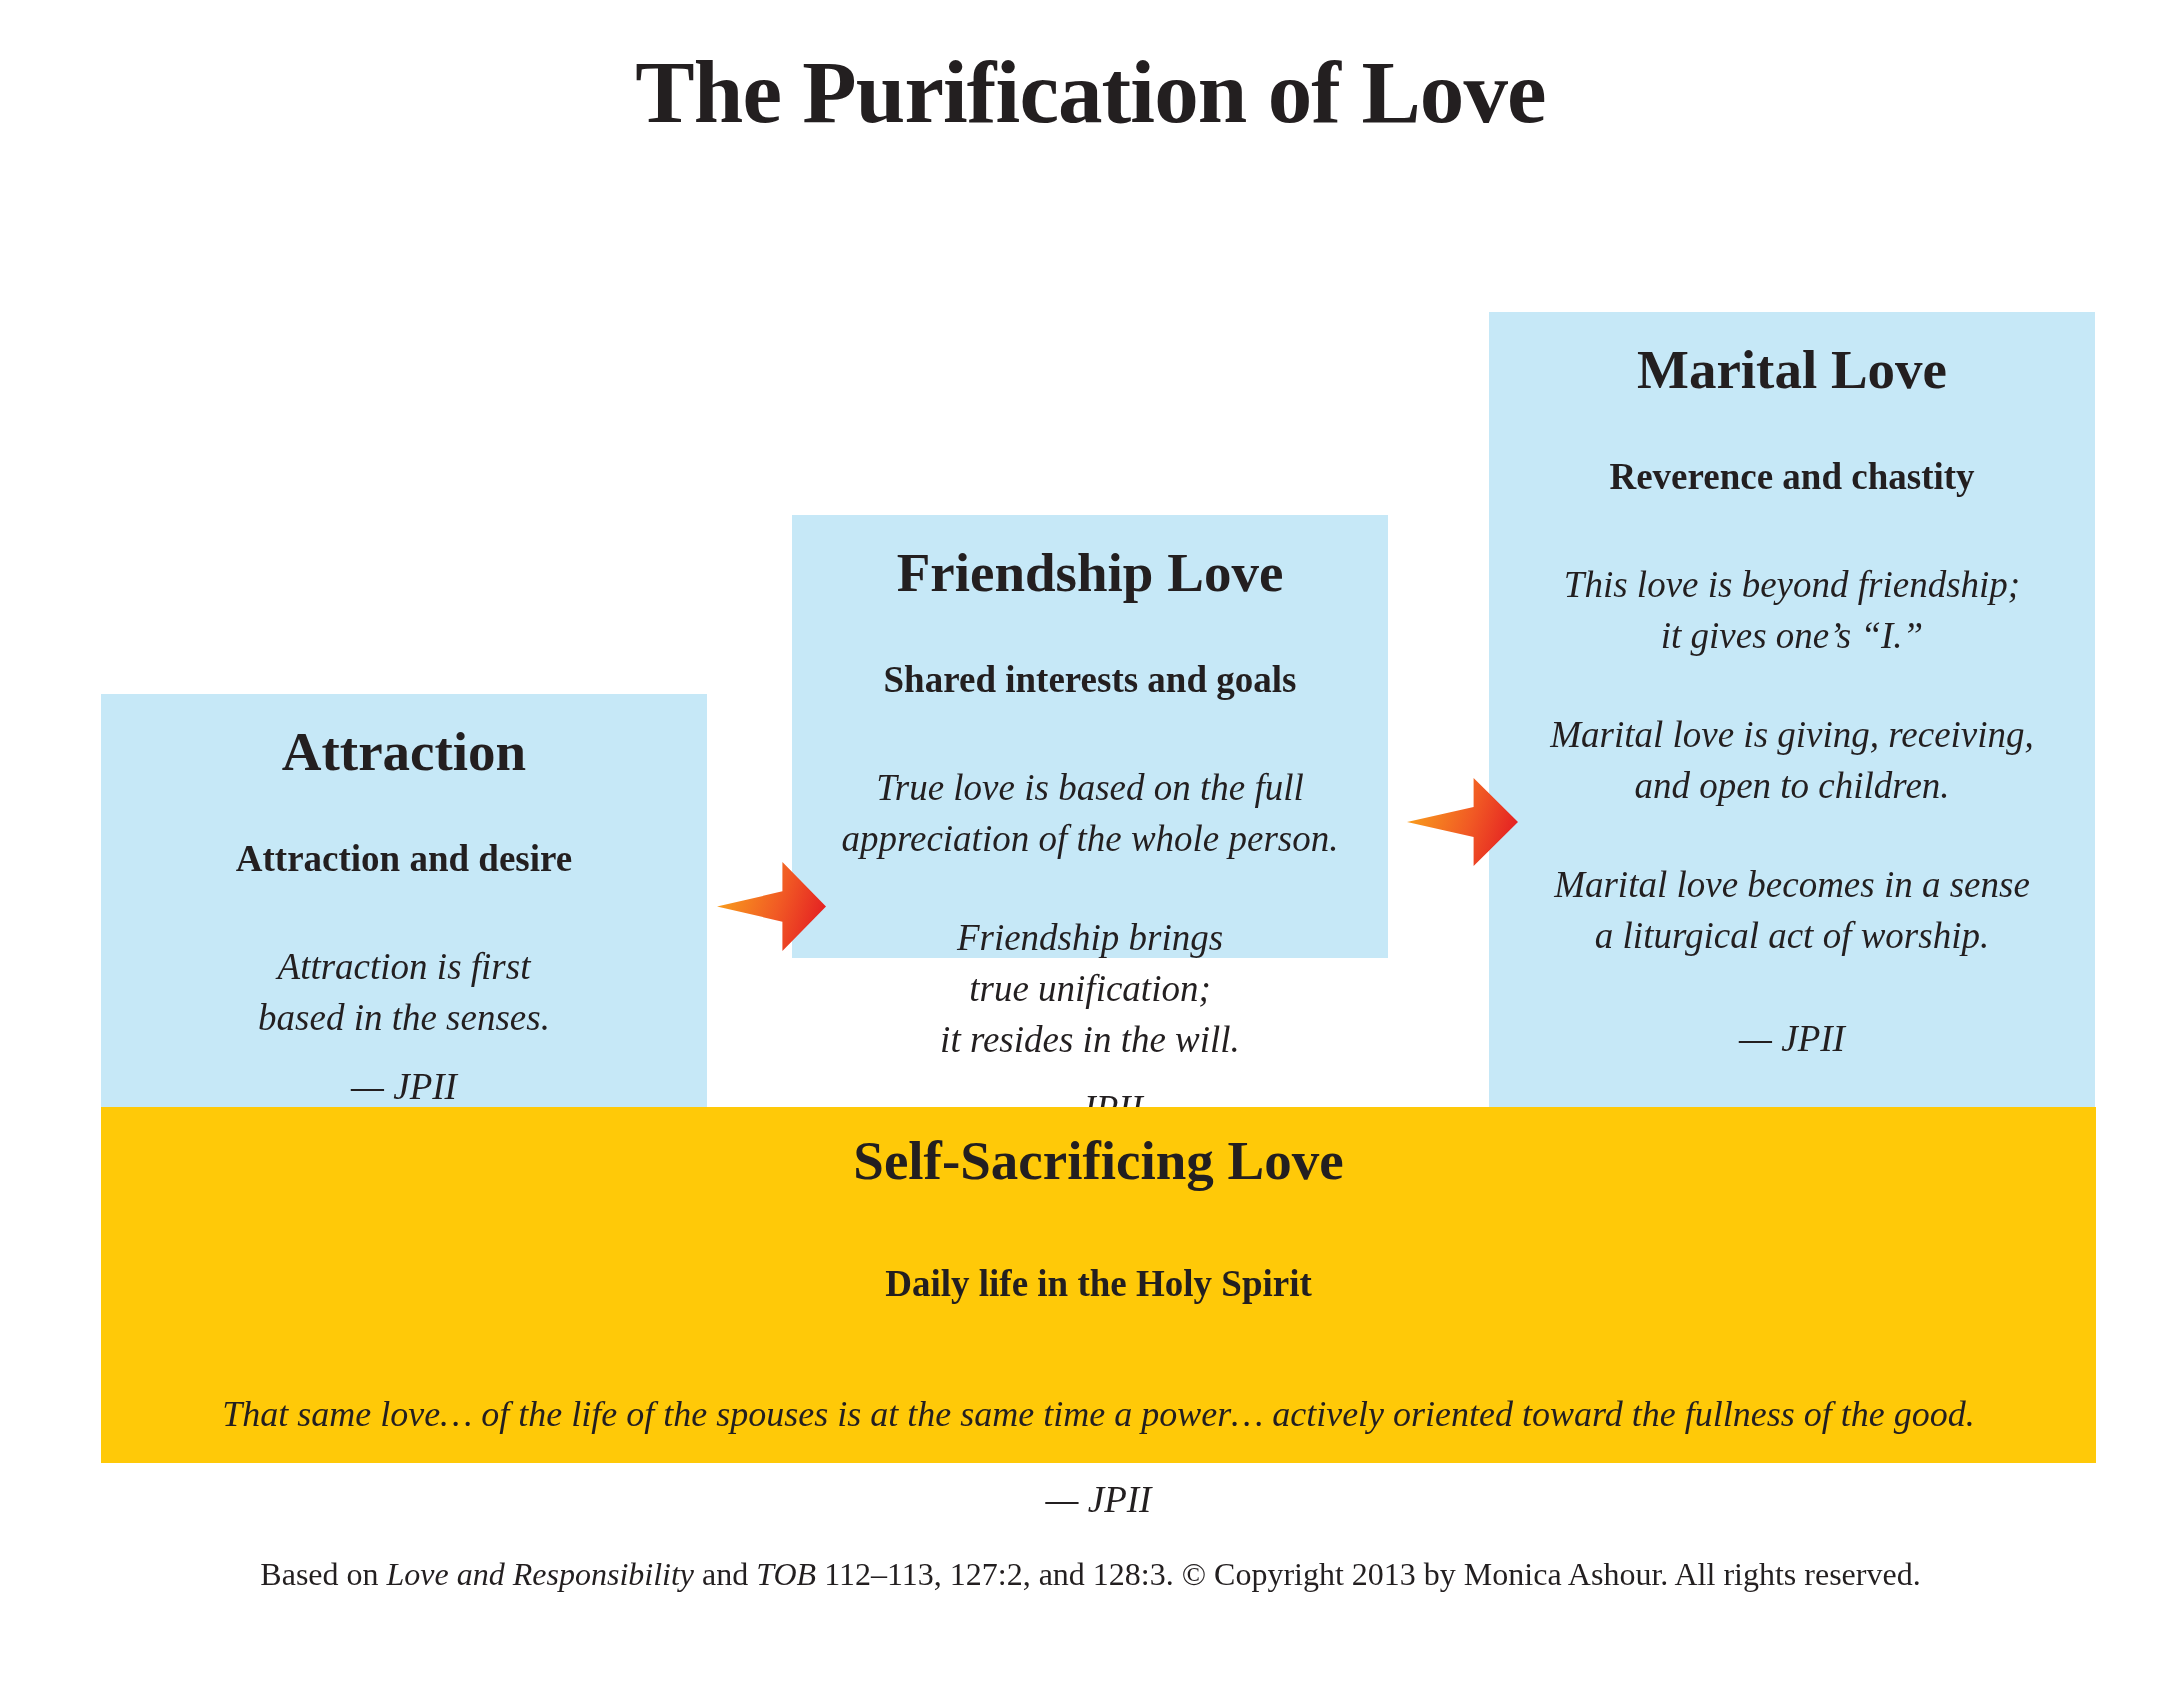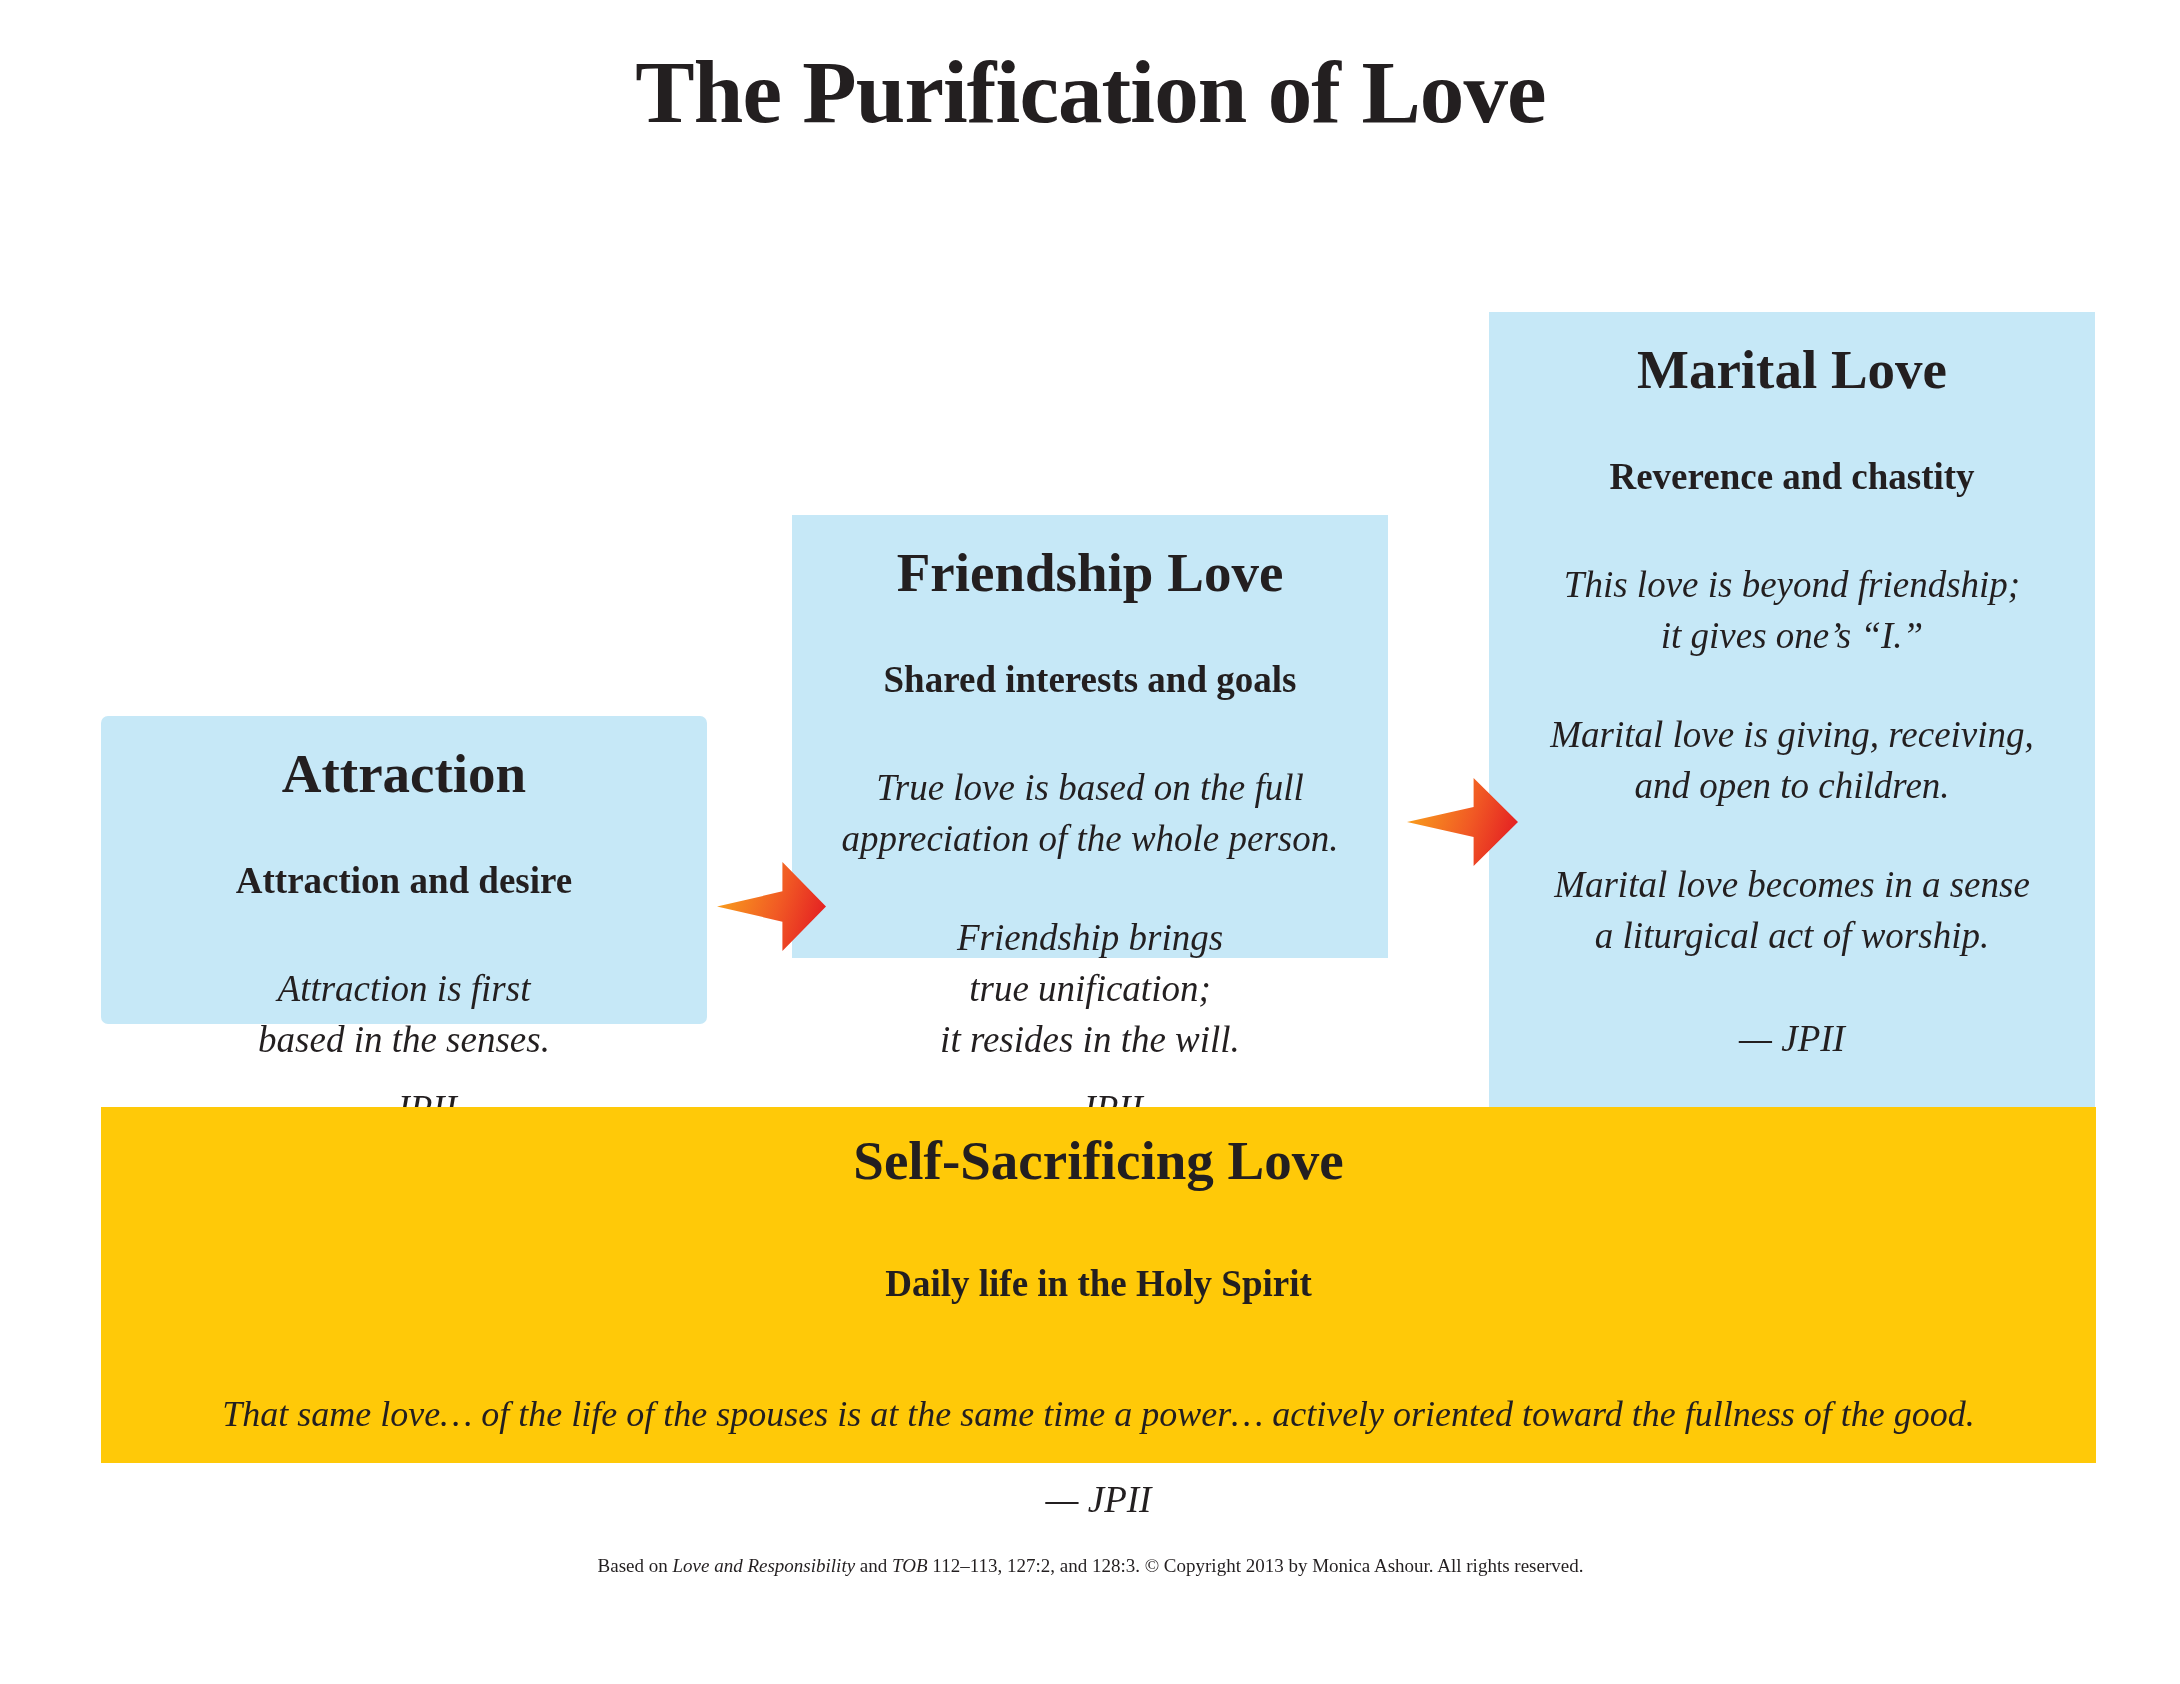--- a/index.html
+++ b/index.html
@@ -35,21 +35,21 @@
   .stage-box {
     position: absolute;
     background: var(--box-blue);
     display: flex;
     flex-direction: column;
     align-items: center;
     text-align: center;
     padding: 25.6px 15.3px 48px;
     gap: 24px;
   }
-  #box-attraction { left: 101px; top: 716px;  width: 606px; height: 308px; border-radius: 7px; }
+  #box-attraction { left: 101px; top: 694px;  width: 606px; height: 413px; }
   #box-friendship { left: 792px; top: 515px;  width: 596px; height: 443px; }
   #box-marital    { left: 1489px; top: 312px; width: 606px; height: 796px; }
   .stage-title {
     margin: 0;
     font-size: 55px;
     font-weight: bold;
     line-height: 1.15;
   }
   .stage-subtitle {
     margin: 31px 0 0;
@@ -91,21 +91,21 @@
     clip-path: polygon(60% 0%, 100% 50%, 60% 100%, 60% 67%, 0% 50%, 60% 33%);
   }
   #arrow-1 { left: 717px;  top: 862px; width: 109px; height: 89px; }
   #arrow-2 { left: 1407px; top: 778px;  width: 111px; height: 88px; }
   .footer-citation {
     position: absolute;
     top: 1554px; left: 0;
     width: 100%;
     margin: 0;
     text-align: center;
-    font-size: 19px;
+    font-size: 32px;
     line-height: 1.3;
   }
 </style>
 </head>
 <body>
 
 <div class="canvas">
 
   <h1 class="main-title">The Purification of Love</h1>
 

